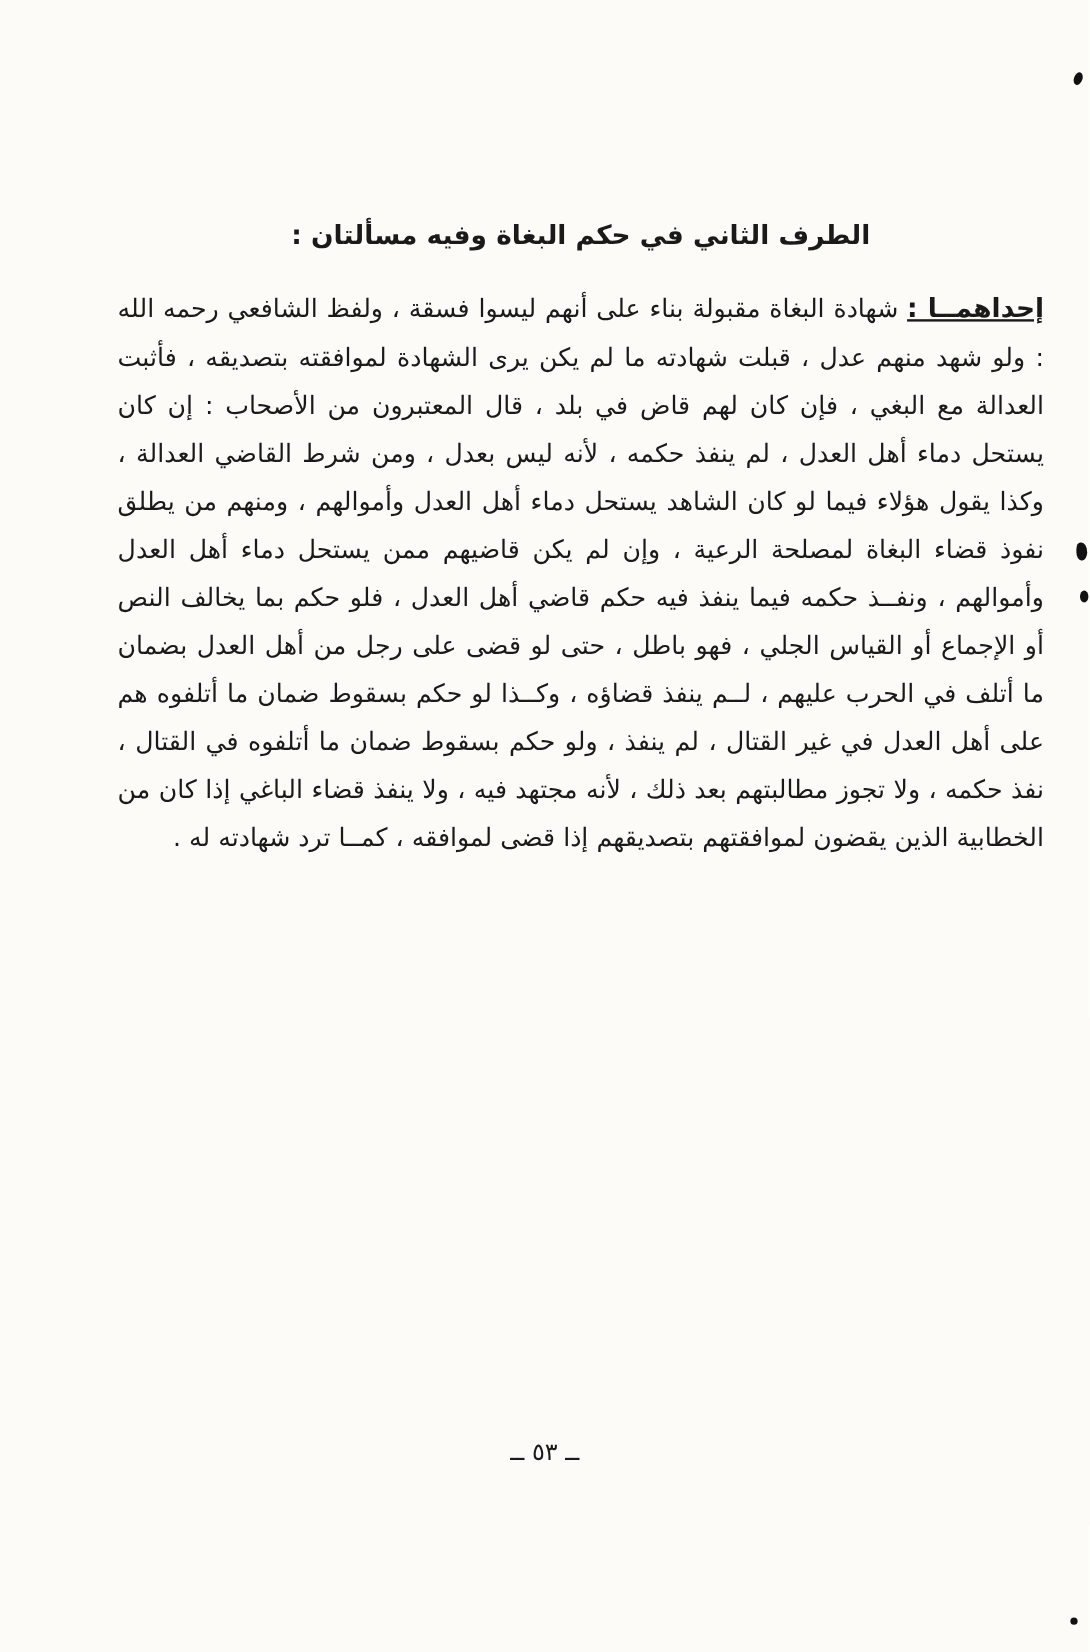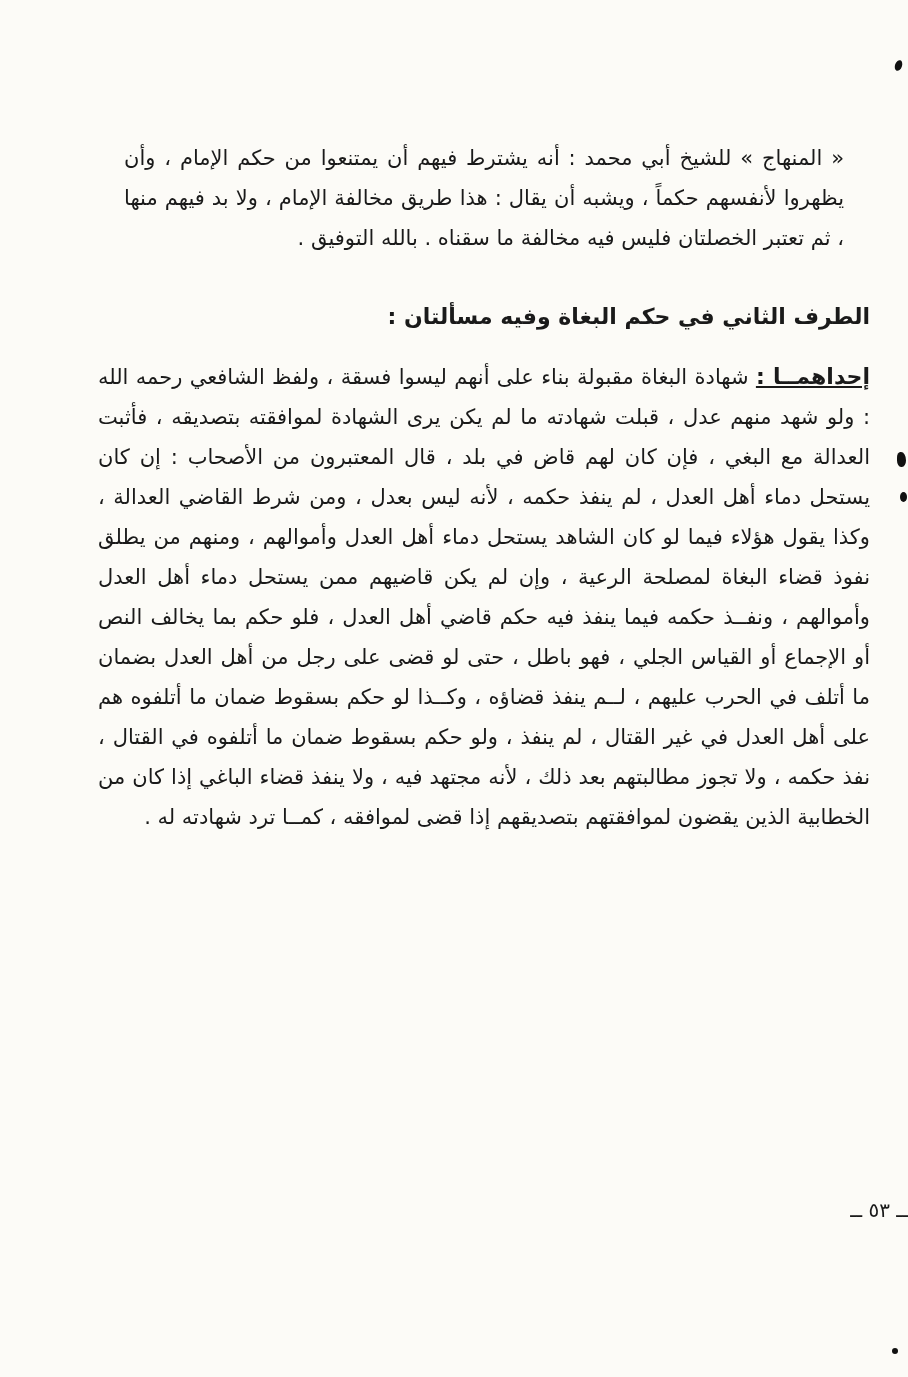--- a/index.html
+++ b/index.html
@@ -30,41 +30,42 @@
     font-size: 21px;
     line-height: 40px;
     text-align: justify;
     text-align-last: right;
     direction: rtl;
   }
   .heading {
     margin: 46px 0 28px 0;
     font-size: 22px;
     font-weight: bold;
+    text-align: center;
     letter-spacing: 0.5px;
   }
   .body-par {
     margin: 0;
     font-size: 21px;
     line-height: 40px;
     text-align: justify;
     text-align-last: right;
     direction: rtl;
   }
   .lead {
     font-weight: bold;
     font-size: 22px;
     text-decoration: underline;
   }
   .page-number {
     position: absolute;
     top: 1198px;
     left: 0;
     width: 100%;
-    text-align: right;
+    text-align: center;
     font-size: 20px;
     letter-spacing: 2px;
     color: #1a1a1a;
   }
   .artifact {
     position: absolute;
     background: #111;
     border-radius: 50%;
   }
   .a1 { top: 60px;  right: 6px;  width: 7px;  height: 11px; transform: rotate(20deg); }
@@ -72,21 +73,20 @@
   .a3 { top: 492px; right: 1px;  width: 7px;  height: 10px; }
   .a4 { top: 1348px; right: 10px; width: 6px; height: 6px; }
 </style>
 </head>
 <body>
 
 <div class="page">
 
   <div class="content">
 
-    <p class="intro">« المنهاج » للشيخ أبي محمد : أنه يشترط فيهم أن يمتنعوا من حكم الإمام ، وأن يظهروا لأنفسهم حكماً ، ويشبه أن يقال : هذا طريق مخالفة الإمام ، ولا بد فيهم منها ، ثم تعتبر الخصلتان فليس فيه مخالفة ما سقناه . بالله التوفيق .</p>
 
     <h2 class="heading">الطرف الثاني في حكم البغاة وفيه مسألتان :</h2>
 
     <p class="body-par">
       <strong class="lead">إحداهمــا :</strong><span> شهادة البغاة مقبولة بناء على أنهم ليسوا فسقة ، ولفظ الشافعي رحمه الله : ولو شهد منهم عدل ، قبلت شهادته ما لم يكن يرى الشهادة لموافقته بتصديقه ، فأثبت العدالة مع البغي ، فإن كان لهم قاض في بلد ، قال المعتبرون من الأصحاب : إن كان يستحل دماء أهل العدل ، لم ينفذ حكمه ، لأنه ليس بعدل ، ومن شرط القاضي العدالة ، وكذا يقول هؤلاء فيما لو كان الشاهد يستحل دماء أهل العدل وأموالهم ، ومنهم من يطلق نفوذ قضاء البغاة لمصلحة الرعية ، وإن لم يكن قاضيهم ممن يستحل دماء أهل العدل وأموالهم ، ونفــذ حكمه فيما ينفذ فيه حكم قاضي أهل العدل ، فلو حكم بما يخالف النص أو الإجماع أو القياس الجلي ، فهو باطل ، حتى لو قضى على رجل من أهل العدل بضمان ما أتلف في الحرب عليهم ، لــم ينفذ قضاؤه ، وكــذا لو حكم بسقوط ضمان ما أتلفوه هم على أهل العدل في غير القتال ، لم ينفذ ، ولو حكم بسقوط ضمان ما أتلفوه في القتال ، نفذ حكمه ، ولا تجوز مطالبتهم بعد ذلك ، لأنه مجتهد فيه ، ولا ينفذ قضاء الباغي إذا كان من الخطابية الذين يقضون لموافقتهم بتصديقهم إذا قضى لموافقه ، كمــا ترد شهادته له .</span>
     </p>
 
   </div>
 
   <div class="page-number">ــ ٥٣ ــ</div>

